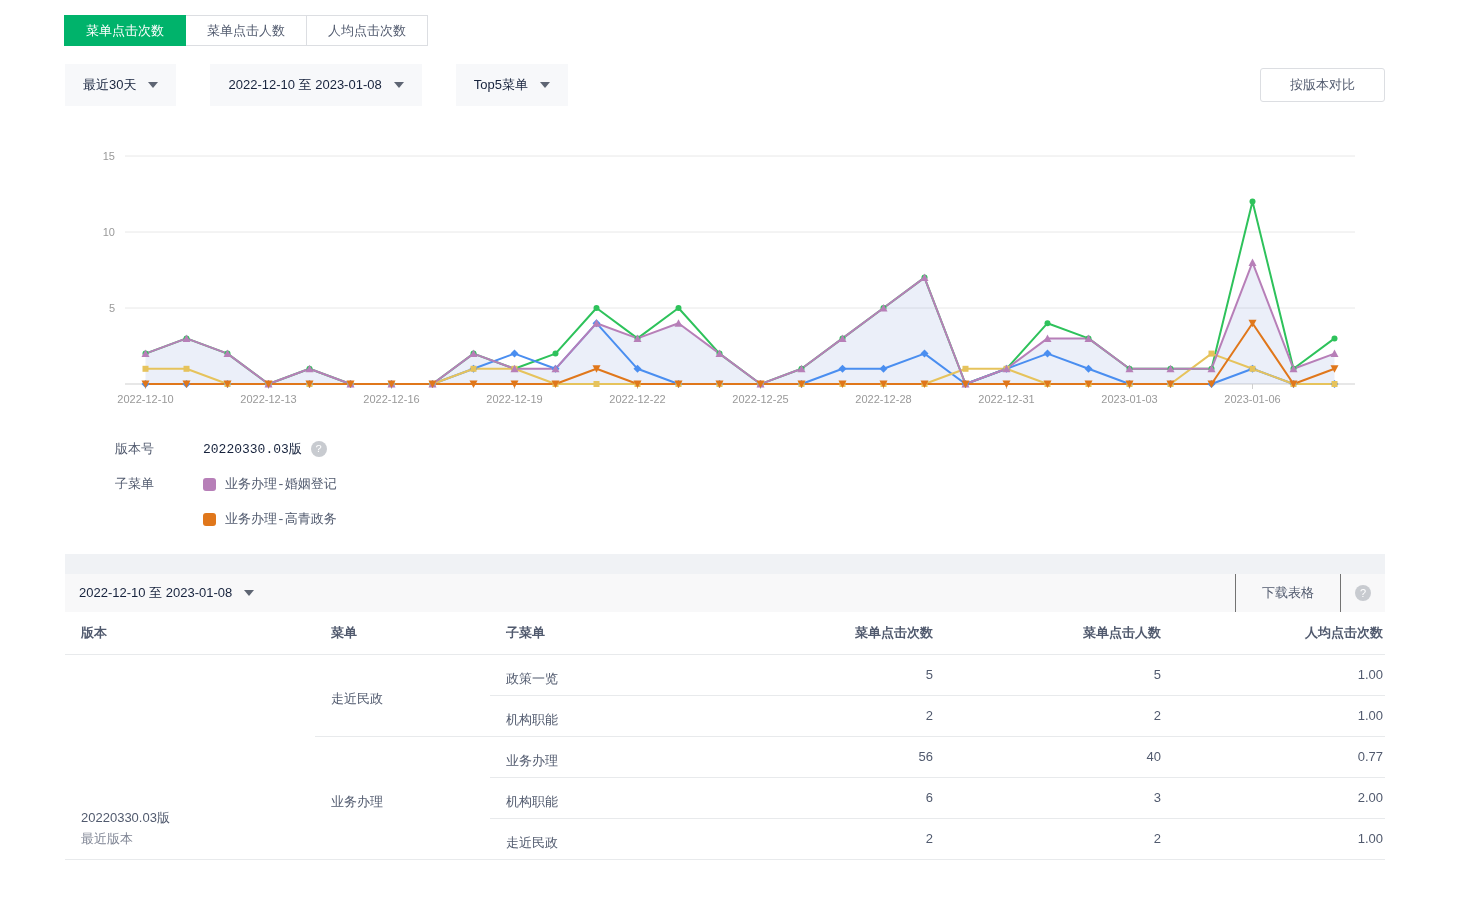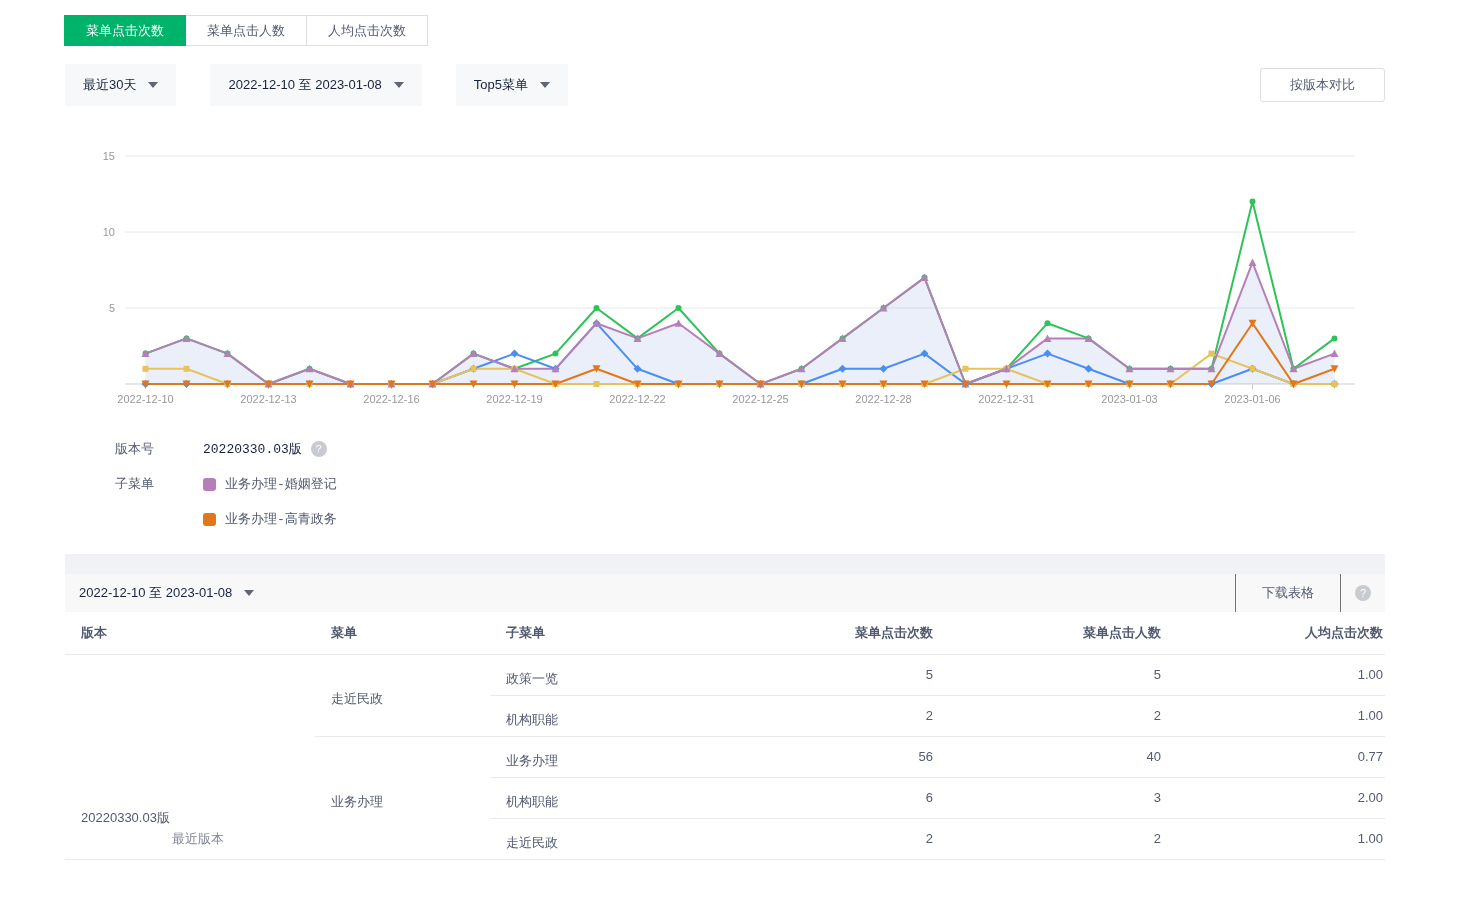--- a/index.html
+++ b/index.html
@@ -74,21 +74,21 @@
   .data-table th {
     font-weight: 700; color: #515a6e; text-align: left; height: 42px;
     border-bottom: 1px solid #e8eaec; padding: 0 0 0 16px;
   }
   .data-table td {
     height: 41px; border-bottom: 1px solid #e8eaec; padding: 8px 0 0 16px;
     color: #515a6e; background: #fff;
   }
   .data-table th.num, .data-table td.num { text-align: right; padding: 0 2px 0 0; }
   .version-cell { vertical-align: bottom; padding-bottom: 10px !important; line-height: 21px; }
-  .version-tag { color: #808695; text-align: center; }
+  .version-tag { color: #808695; }
 </style>
 </head>
 <body>
 
 <div class="tabs">
   <div class="tab active">菜单点击次数</div>
   <div class="tab">菜单点击人数</div>
   <div class="tab">人均点击次数</div>
 </div>
 

